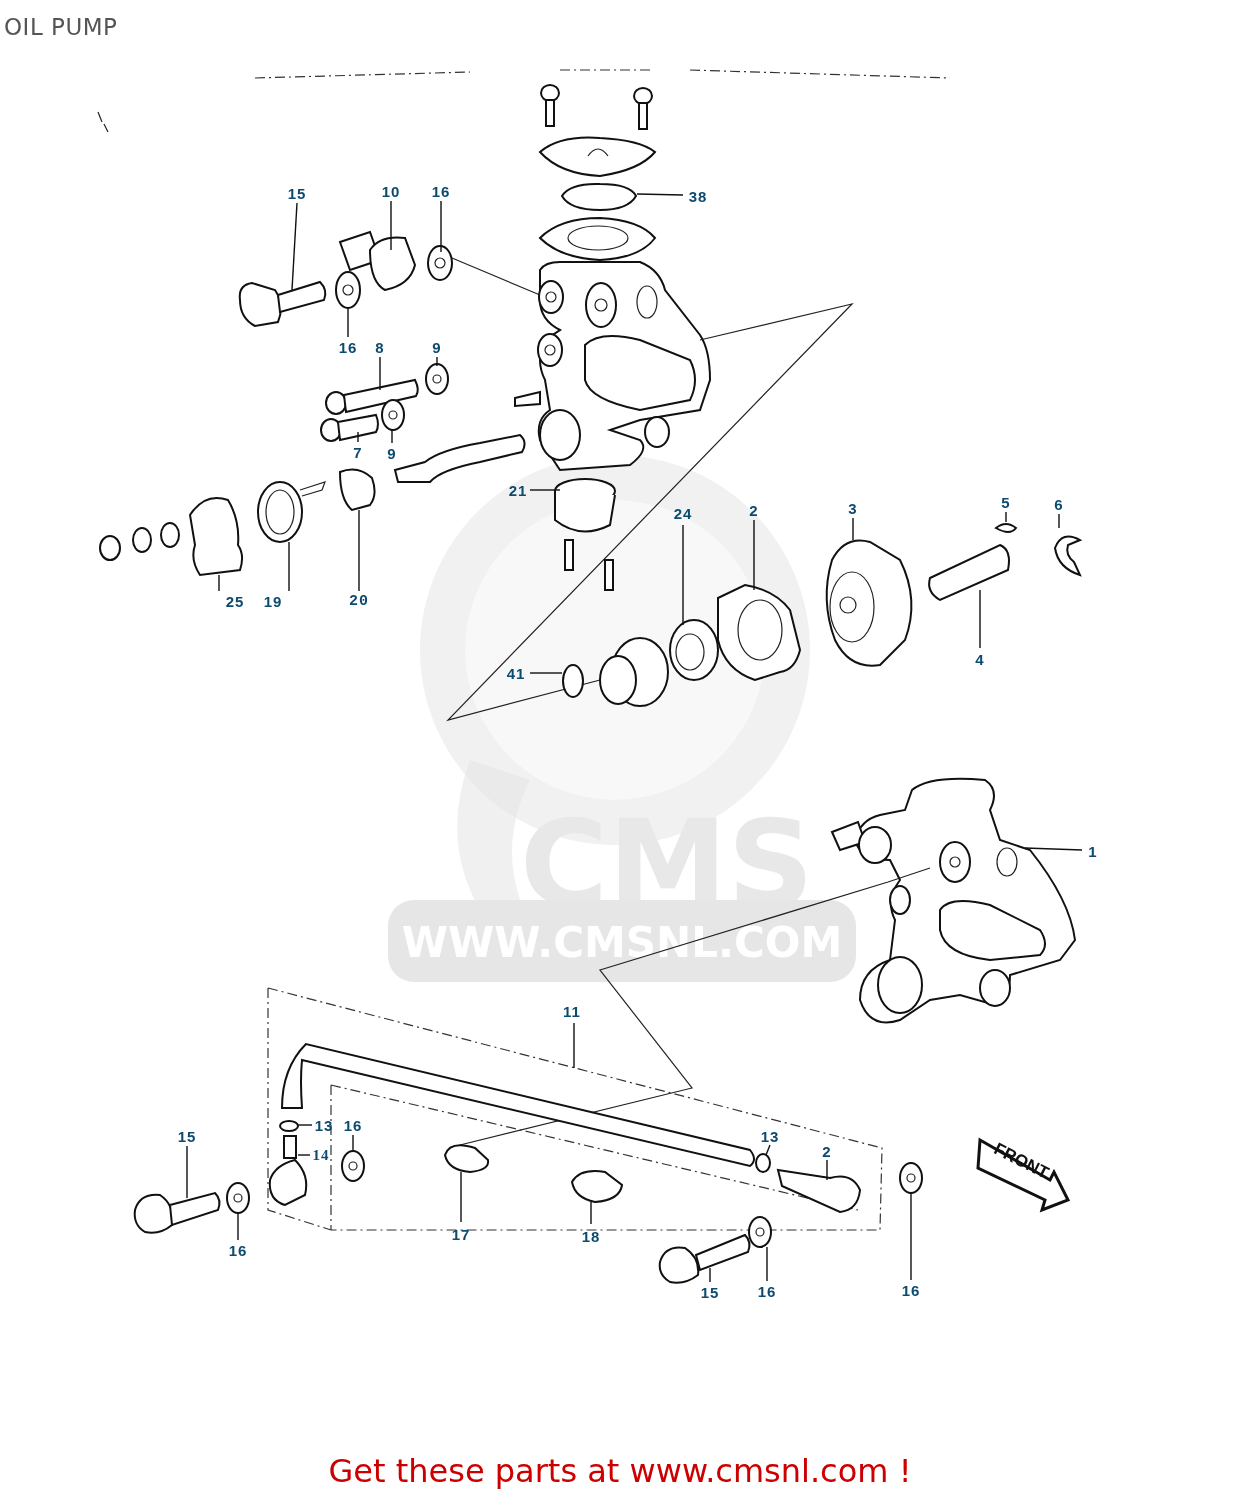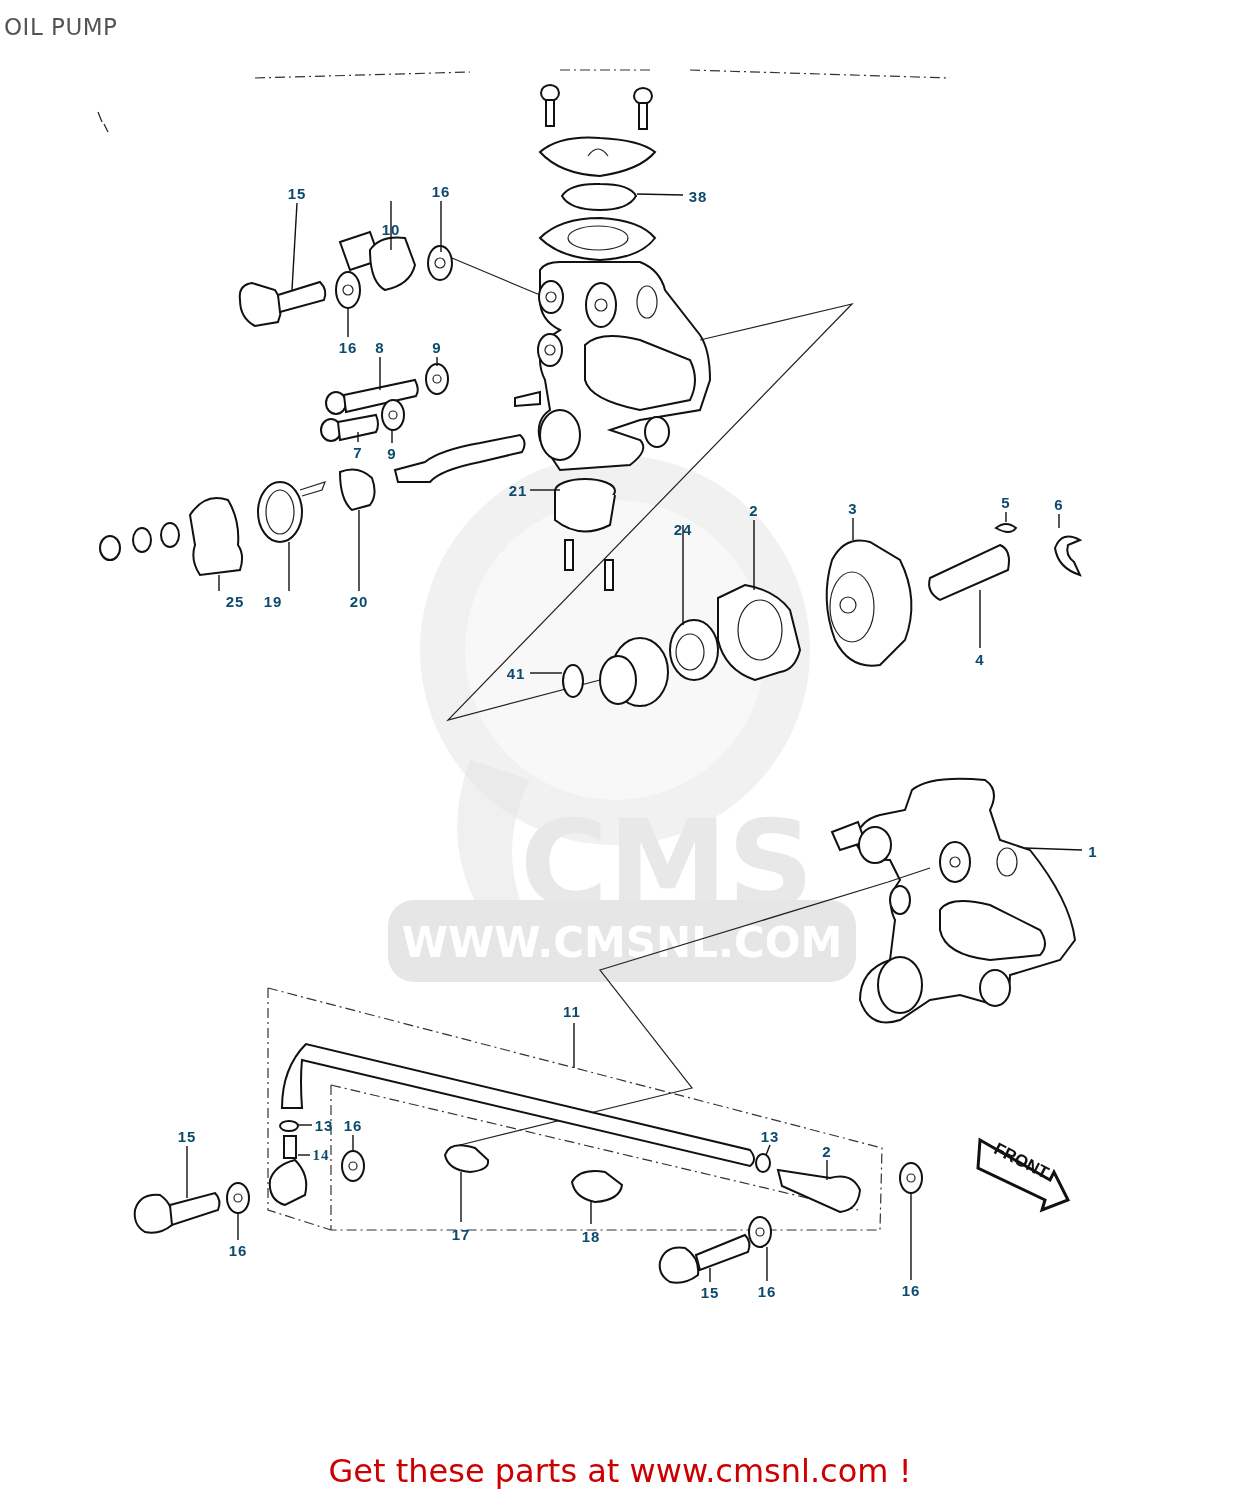--- a/index.html
+++ b/index.html
@@ -222,41 +222,41 @@
     <div class="callout" style="left: 1093px; top: 851px;">1</div>
     <div class="callout" style="left: 754px; top: 510px;">2</div>
     <div class="callout" style="left: 853px; top: 508px;">3</div>
     <div class="callout" style="left: 980px; top: 659px;">4</div>
     <div class="callout" style="left: 1006px; top: 502px;">5</div>
     <div class="callout" style="left: 1059px; top: 504px;">6</div>
     <div class="callout" style="left: 358px; top: 452px;">7</div>
     <div class="callout" style="left: 380px; top: 347px;">8</div>
     <div class="callout" style="left: 437px; top: 347px;">9</div>
     <div class="callout" style="left: 392px; top: 453px;">9</div>
-    <div class="callout" style="left: 391px; top: 191px; margin-top: 38px;">10</div>
+    <div class="callout" style="left: 391px; top: 191px;">10</div>
     <div class="callout" style="left: 572px; top: 1011px;">11</div>
     <div class="callout" style="left: 827px; top: 1151px;">2</div>
     <div class="callout" style="left: 324px; top: 1125px;">13</div>
     <div class="callout" style="left: 770px; top: 1136px;">13</div>
     <div class="callout" style="left: 321px; top: 1155px; font-family: Liberation Serif, serif;">14</div>
     <div class="callout" style="left: 297px; top: 193px;">15</div>
     <div class="callout" style="left: 187px; top: 1136px;">15</div>
     <div class="callout" style="left: 710px; top: 1292px;">15</div>
     <div class="callout" style="left: 441px; top: 191px;">16</div>
     <div class="callout" style="left: 348px; top: 347px;">16</div>
     <div class="callout" style="left: 353px; top: 1125px;">16</div>
     <div class="callout" style="left: 238px; top: 1250px;">16</div>
     <div class="callout" style="left: 767px; top: 1291px;">16</div>
     <div class="callout" style="left: 911px; top: 1290px;">16</div>
     <div class="callout" style="left: 461px; top: 1234px;">17</div>
     <div class="callout" style="left: 591px; top: 1236px;">18</div>
     <div class="callout" style="left: 273px; top: 601px;">19</div>
-    <div class="callout" style="left: 359px; top: 601px;">20</div>
+    <div class="callout" style="left: 359px; top: 601px; font-family: Liberation Mono, monospace;">20</div>
     <div class="callout" style="left: 518px; top: 490px;">21</div>
     <div class="callout" style="left: 698px; top: 196px;">38</div>
     <div class="callout" style="left: 516px; top: 673px;">41</div>
-    <div class="callout" style="left: 683px; top: 513px; margin-top: 16px;">24</div>
+    <div class="callout" style="left: 683px; top: 513px;">24</div>
     <div class="callout" style="left: 235px; top: 601px; text-align: center;">25</div>
   </div>
 
 <div class="footer">
   <a>Get these parts at www.cmsnl.com !</a>
 </div>
 
 </body></html>

